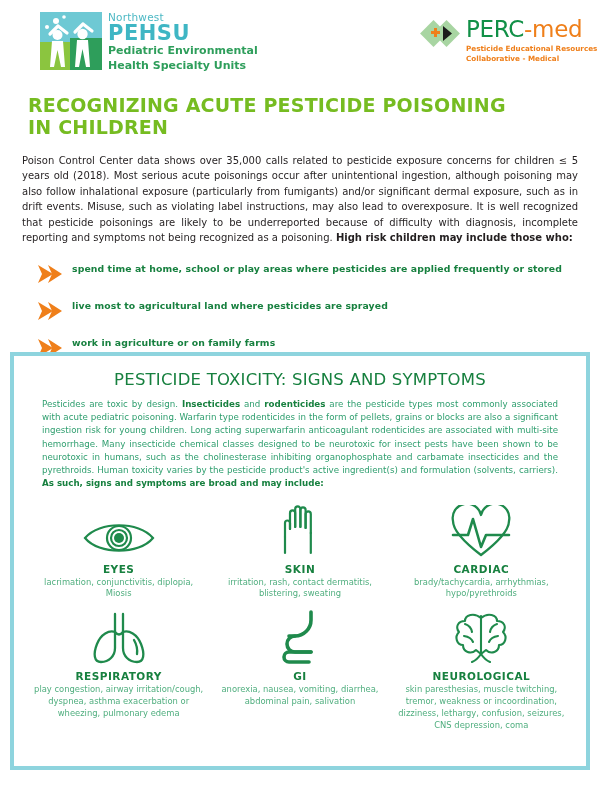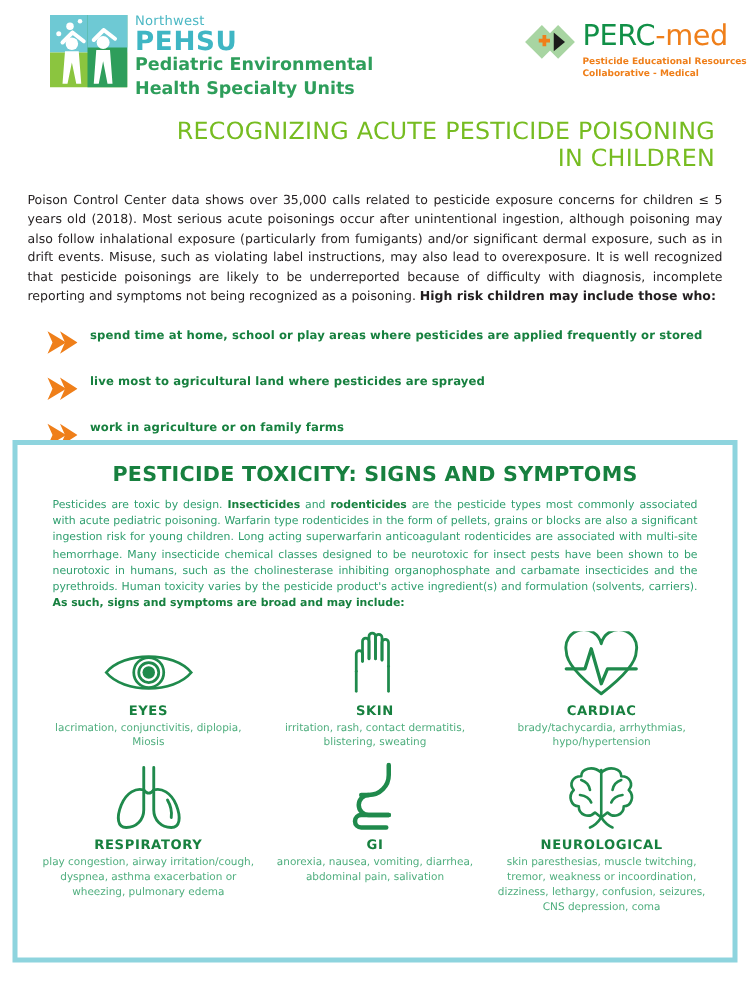--- a/index.html
+++ b/index.html
@@ -39,21 +39,21 @@
     margin-bottom: 1px;
   }
   .pehsu-big {
     font-size: 21px;
     font-weight: bold;
     color: #3fb6c4;
     letter-spacing: .5px;
     line-height: .95;
   }
   .pehsu-sub {
-    font-size: 14px;
+    font-size: 11px;
     font-weight: bold;
     color: #2e9e5b;
     line-height: 1.25;
     margin-top: 1px;
   }
 
   .logo-perc {
     position: absolute;
     left: 420px;
     top: 18px;
@@ -73,24 +73,24 @@
   .perc-sub {
     font-size: 7.2px;
     color: #ef7f1a;
     font-weight: bold;
     line-height: 1.35;
     margin-top: 3px;
   }
 
   
   .main-title {
-    text-align: right;
+    text-align: left;
     color: #76bc21;
     font-size: 19px;
-    font-weight: normal;
+    font-weight: bold;
     line-height: 1.18;
     letter-spacing: .2px;
     margin: 14px 28px 12px 28px;
   }
 
   
   .intro {
     margin: 14px 22px;
     font-size: 10px;
     line-height: 1.55;
@@ -134,21 +134,21 @@
     width: 580px;
     height: 418px;
     box-sizing: border-box;
     border: 4px solid #8ed4de;
     background: #ffffff;
   }
   .panel-title {
     text-align: center;
     color: #17803f;
     font-size: 16.5px;
-    font-weight: bold;
+    font-weight: normal;
     letter-spacing: .2px;
     margin: 14px 18px 9px 18px;
   }
   .panel-body {
     margin: 0 28px;
     font-size: 8.7px;
     line-height: 1.52;
     text-align: justify;
     color: #2e9e6e;
   }
@@ -317,21 +317,21 @@
     <div class="sym-cell">
       <div class="sym-icon">
         <svg width="62" height="54" viewBox="0 0 62 54">
           <g fill="none" stroke="#1f8a4c" stroke-width="2.3" stroke-linejoin="round" stroke-linecap="round">
             <path d="M31 50 C10 34, 3 24, 3 16 A13 13 0 0 1 31 10 A13 13 0 0 1 59 16 C59 24, 52 34, 31 50 Z"></path>
             <path d="M3 30 h15 l5 -16 l8 28 l5 -12 h23" stroke-width="2.6"></path>
           </g>
         </svg>
       </div>
       <div class="sym-name">CARDIAC</div>
-      <div class="sym-desc">brady/tachycardia, arrhythmias, hypo/hypertension</div>
+      <div class="sym-desc">brady/tachycardia, arrhythmias, hypo/pyrethroids</div>
     </div>
 
     <div class="sym-cell">
       <div class="sym-icon">
         <svg width="60" height="54" viewBox="0 0 60 54">
           <g fill="none" stroke="#1f8a4c" stroke-width="2.3" stroke-linecap="round" stroke-linejoin="round">
             <path d="M26 2 v18 M34 2 v18"></path>
             <path d="M26 20 q4 5 8 0"></path>
             <path d="M26 20 C20 18, 12 22, 8 32 C4 42, 5 50, 12 50 C20 50, 26 44, 26 36 Z"></path>
             <path d="M34 20 C40 18, 48 22, 52 32 C56 42, 55 50, 48 50 C40 50, 34 44, 34 36 Z"></path>

